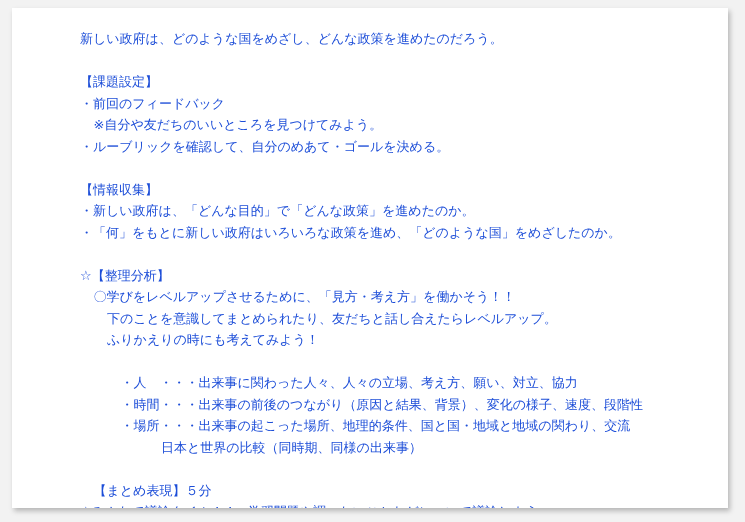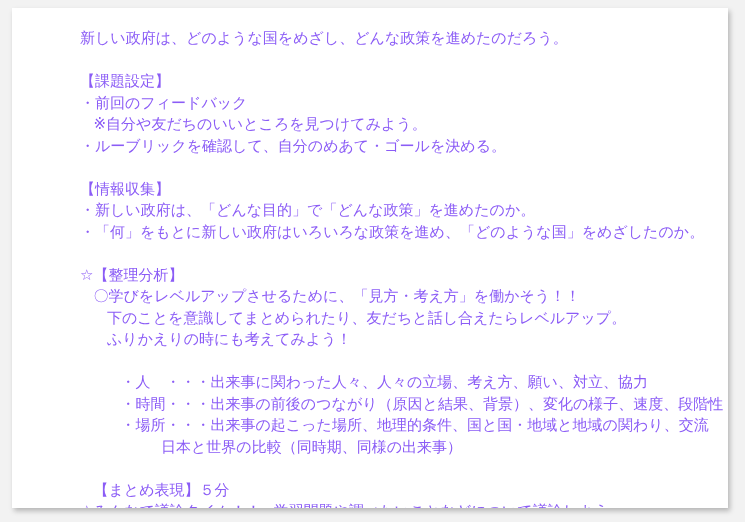--- a/index.html
+++ b/index.html
@@ -21,23 +21,23 @@
     background: #ffffff;
     box-shadow: 2px 3px 5px rgba(0,0,0,0.25);
     box-sizing: border-box;
     overflow: hidden;
   }
   .content {
     position: absolute;
     left: 68px;
     top: 20px;
     right: 10px;
-    font-size: 15px;
+    font-size: 13px;
     line-height: 21.5px;
-    color: #8b5cf6;
+    color: #1d4ed8;
     white-space: pre;
   }
   .line {
     white-space: pre;
   }
   .blank {
     height: 21.5px;
   }
 </style>
 </head>

